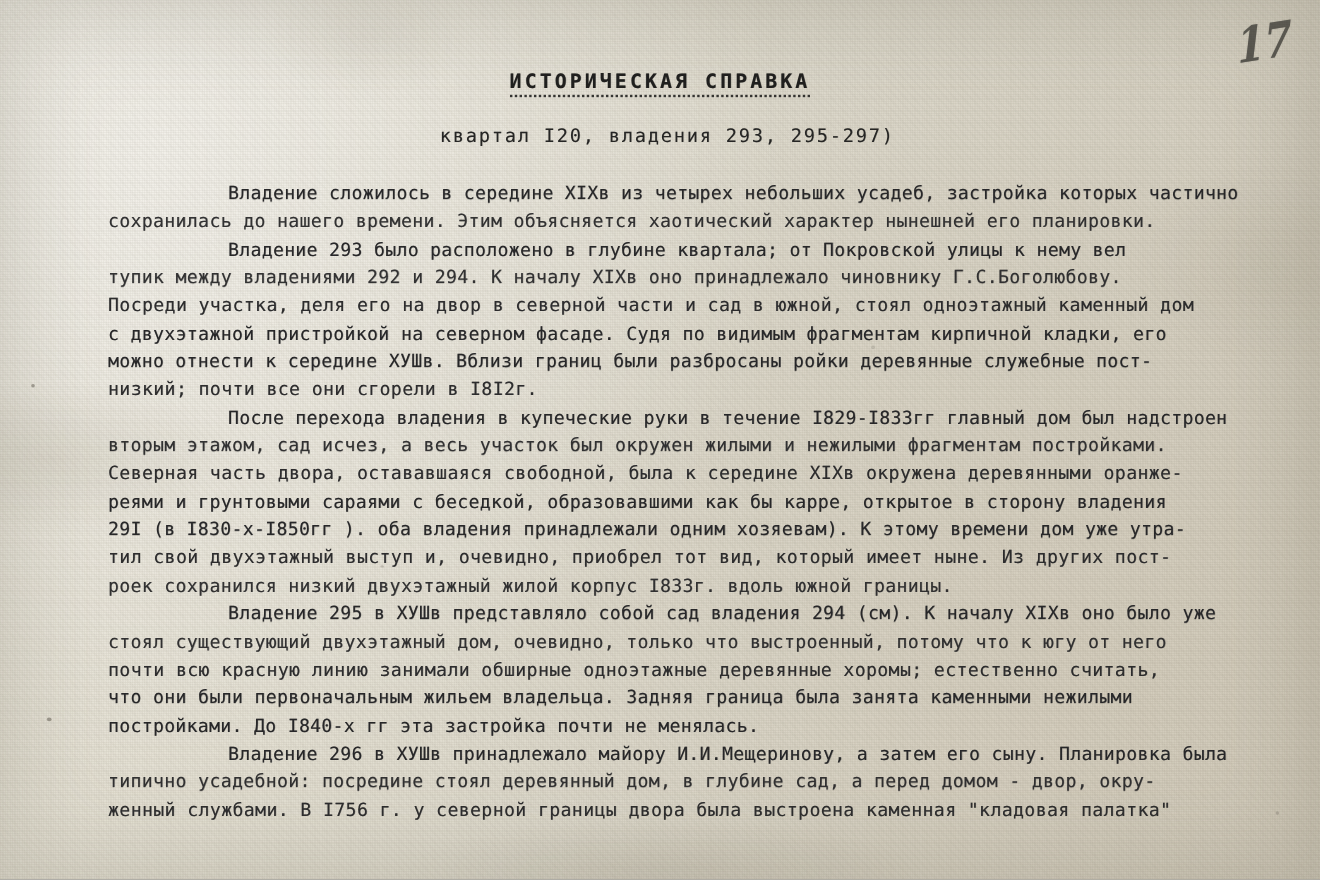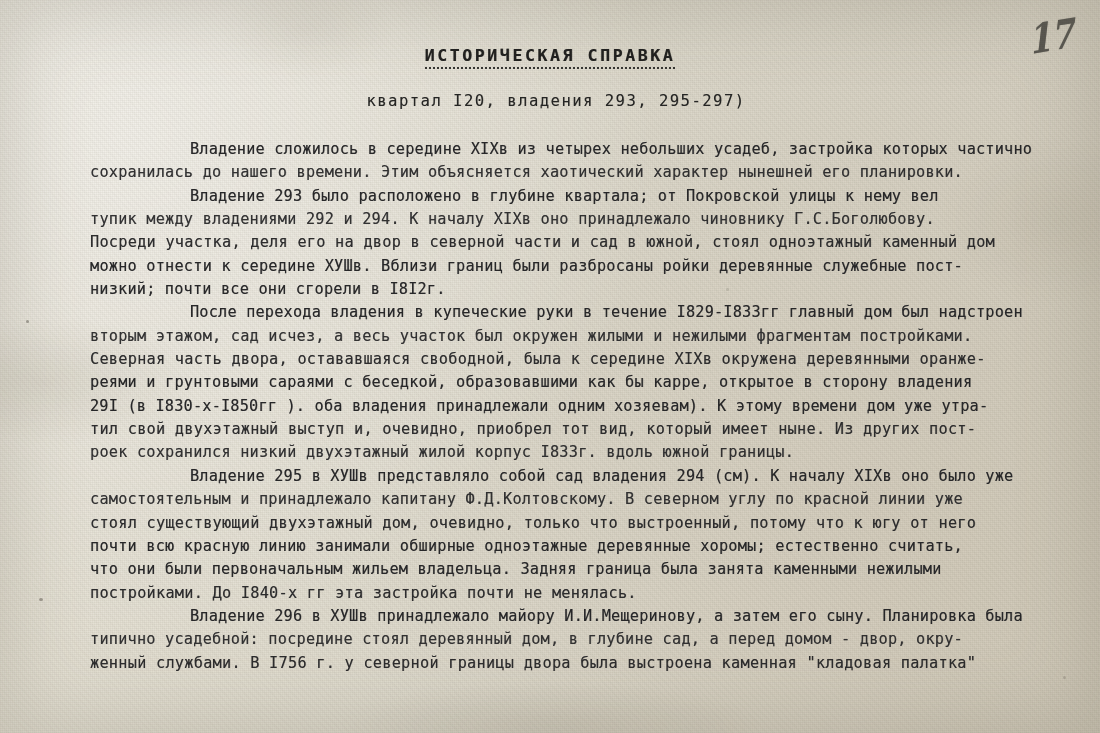--- a/index.html
+++ b/index.html
@@ -51,21 +51,21 @@
     position: absolute;
     inset: 0;
     pointer-events: none;
     box-shadow: inset 0 0 70px 14px rgba(120,112,97,.22);
   }
 
   
   .typed {
     position: absolute;
     left: 0;
-    top: 0;
+    top: 12px;
     right: 0;
     padding: 0;
   }
 
   .title-wrap {
     text-align: center;
     margin-top: 46px;
   }
   .doc-title {
     display: inline-block;
@@ -156,35 +156,35 @@
 
     <div class="body" id="body-host">
         <div class="para">
           <div class="tline indent">Владение сложилось в середине XIXв из четырех небольших усадеб, застройка которых частично</div>
           <div class="tline">сохранилась до нашего времени. Этим объясняется хаотический характер нынешней его планировки.</div>
         </div>
         <div class="para">
           <div class="tline indent">Владение 293 было расположено в глубине квартала; от Покровской улицы к нему вел</div>
           <div class="tline">тупик между владениями 292 и 294. К началу XIXв оно принадлежало чиновнику Г.С.Боголюбову.</div>
           <div class="tline">Посреди участка, деля его на двор в северной части и сад в южной, стоял одноэтажный каменный дом</div>
+          <div class="tline">с двухэтажной пристройкой на северном фасаде. Судя по видимым фрагментам кирпичной кладки, его</div>
           <div class="tline">можно отнести к середине ХУШв. Вблизи границ были разбросаны ройки деревянные служебные пост-</div>
           <div class="tline">низкий; почти все они сгорели в I8I2г.</div>
         </div>
         <div class="para">
           <div class="tline indent">После перехода владения в купеческие руки в течение I829-I833гг главный дом был надстроен</div>
           <div class="tline">вторым этажом, сад исчез, а весь участок был окружен жилыми и нежилыми фрагментам постройками.</div>
           <div class="tline">Северная часть двора, остававшаяся свободной, была к середине XIXв окружена деревянными оранже-</div>
           <div class="tline">реями и грунтовыми сараями с беседкой, образовавшими как бы карре, открытое в сторону владения</div>
           <div class="tline">29I (в I830-х-I850гг ). оба владения принадлежали одним хозяевам). К этому времени дом уже утра-</div>
           <div class="tline">тил свой двухэтажный выступ и, очевидно, приобрел тот вид, который имеет ныне. Из других пост-</div>
           <div class="tline">роек сохранился низкий двухэтажный жилой корпус I833г. вдоль южной границы.</div>
         </div>
         <div class="para">
           <div class="tline indent">Владение 295 в ХУШв представляло собой сад владения 294 (см). К началу XIXв оно было уже</div>
-          <div class="tline">самостоятельным и принадлежало капитану Ф.Д.Колтовскому. В северном углу по красной линии уже</div>
           <div class="tline">стоял существующий двухэтажный дом, очевидно, только что выстроенный, потому что к югу от него</div>
           <div class="tline">почти всю красную линию занимали обширные одноэтажные деревянные хоромы; естественно считать,</div>
           <div class="tline">что они были первоначальным жильем владельца. Задняя граница была занята каменными нежилыми</div>
           <div class="tline">постройками. До I840-х гг эта застройка почти не менялась.</div>
         </div>
         <div class="para">
           <div class="tline indent">Владение 296 в ХУШв принадлежало майору И.И.Мещеринову, а затем его сыну. Планировка была</div>
           <div class="tline">типично усадебной: посредине стоял деревянный дом, в глубине сад, а перед домом - двор, окру-</div>
           <div class="tline">женный службами. В I756 г. у северной границы двора была выстроена каменная "кладовая палатка"</div>
         </div>

